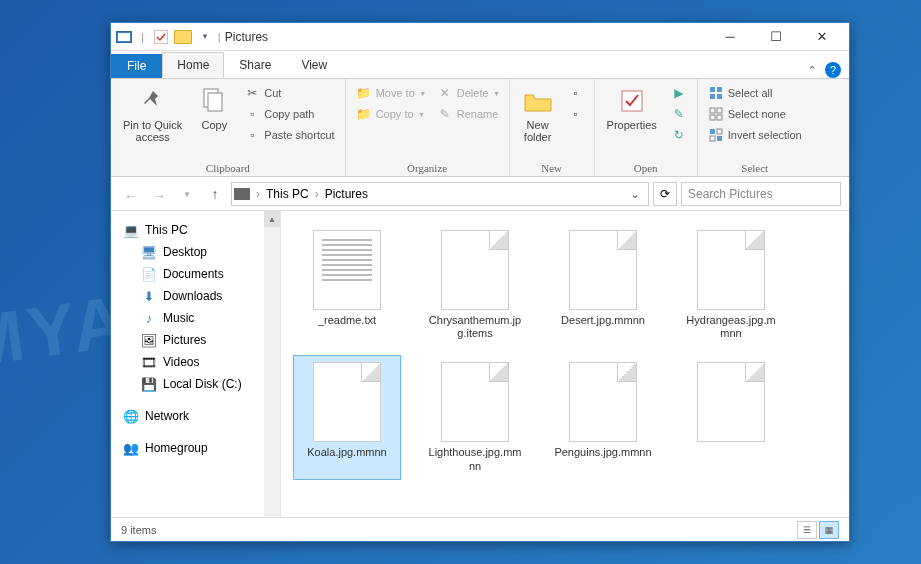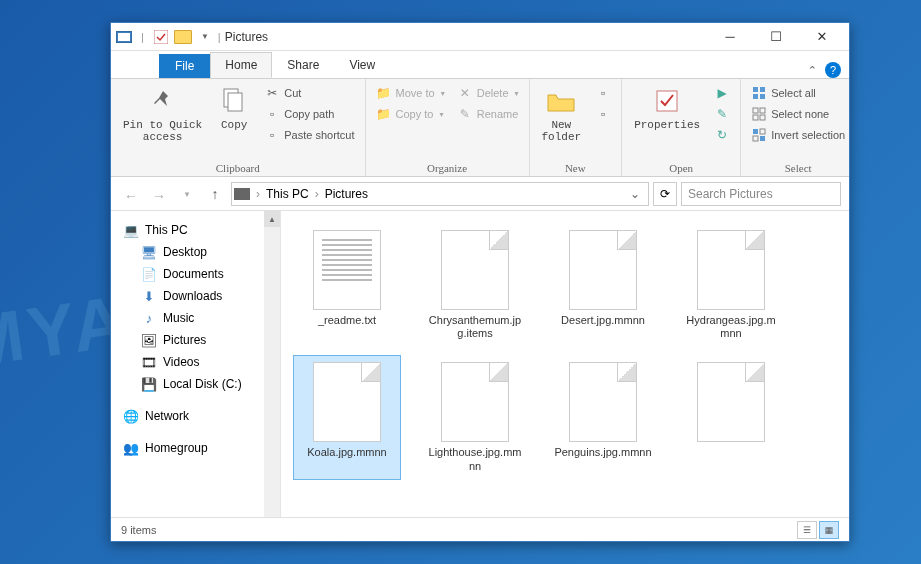--- a/index.html
+++ b/index.html
@@ -11,33 +11,33 @@
 
 .titlebar { height: 28px; background: #fff; display: flex; align-items: center; padding: 0 4px; border-bottom: 1px solid #e0e0e0; }
 .titlebar .qat { display: flex; align-items: center; gap: 4px; }
 .qat-icon { width: 18px; height: 18px; display: flex; align-items: center; justify-content: center; font-size: 10px; }
 .qat-folder { width: 18px; height: 14px; background: #ffd968; border: 1px solid #d4a830; border-radius: 1px; }
 .title-sep { color: #999; margin: 0 4px; font-size: 11px; }
 .titlebar .win-controls { margin-left: auto; display: flex; }
 .win-btn { width: 46px; height: 28px; display: flex; align-items: center; justify-content: center; font-size: 13px; color: #333; cursor: pointer; }
 
 .tabs-row { height: 28px; background: #fff; display: flex; align-items: flex-end; border-bottom: 1px solid #d0d0d0; position: relative; }
-.file-tab { background: #1979ca; color: #fff; padding: 5px 16px; font-size: 12px; cursor: pointer; margin-left: 48px; }
+.file-tab { background: #1979ca; color: #fff; padding: 5px 16px; font-size: 12px; cursor: pointer; }
 .tab { padding: 5px 14px; font-size: 12px; color: #333; cursor: pointer; border: 1px solid transparent; }
 .tab.active { background: #f5f5f5; border: 1px solid #d0d0d0; border-bottom: 1px solid #f5f5f5; }
 .ribbon-right { margin-left: auto; display: flex; align-items: center; gap: 8px; padding-right: 8px; }
 .help-icon { width: 16px; height: 16px; border-radius: 50%; background: #0078d7; color: #fff; font-size: 11px; display: flex; align-items: center; justify-content: center; }
 
 .ribbon { height: 98px; background: #f5f5f5; border-bottom: 1px solid #d0d0d0; display: flex; }
 .ribbon-group { border-right: 1px solid #ddd; padding: 4px 6px 2px; display: flex; flex-direction: column; }
 .ribbon-group-content { flex: 1; display: flex; align-items: flex-start; gap: 4px; }
 .ribbon-group-label { text-align: center; font-size: 11px; color: #666; padding-top: 2px; font-family: Liberation Serif, serif; }
 .rb-lg { display: flex; flex-direction: column; align-items: center; gap: 2px; padding: 2px 6px; cursor: pointer; }
 .rb-lg-icon { width: 32px; height: 32px; display: flex; align-items: center; justify-content: center; }
-.rb-lg-label { font-size: 11px; color: #444; text-align: center; line-height: 1.1; font-family: Liberation Mono, monospace; }
+.rb-lg-label { font-size: 11px; color: #444; text-align: center; line-height: 1.1; }
 .rb-col { display: flex; flex-direction: column; gap: 1px; }
 .rb-sm { display: flex; align-items: center; gap: 4px; padding: 2px 4px; font-size: 11px; color: #555; cursor: pointer; white-space: nowrap; }
 .rb-sm.disabled { color: #aaa; }
 .rb-sm-icon { width: 16px; height: 16px; display: flex; align-items: center; justify-content: center; font-size: 12px; }
 
 .nav-row { height: 34px; background: #fff; border-bottom: 1px solid #e0e0e0; display: flex; align-items: center; padding: 0 8px; gap: 4px; }
 .nav-arrow { width: 24px; height: 24px; display: flex; align-items: center; justify-content: center; color: #aaa; font-size: 14px; cursor: pointer; }
 .nav-arrow.enabled { color: #555; }
 .addr-bar { flex: 1; height: 24px; border: 1px solid #ccc; display: flex; align-items: center; padding: 0 2px; font-size: 12px; }
 .addr-seg { padding: 2px 4px; cursor: pointer; }

